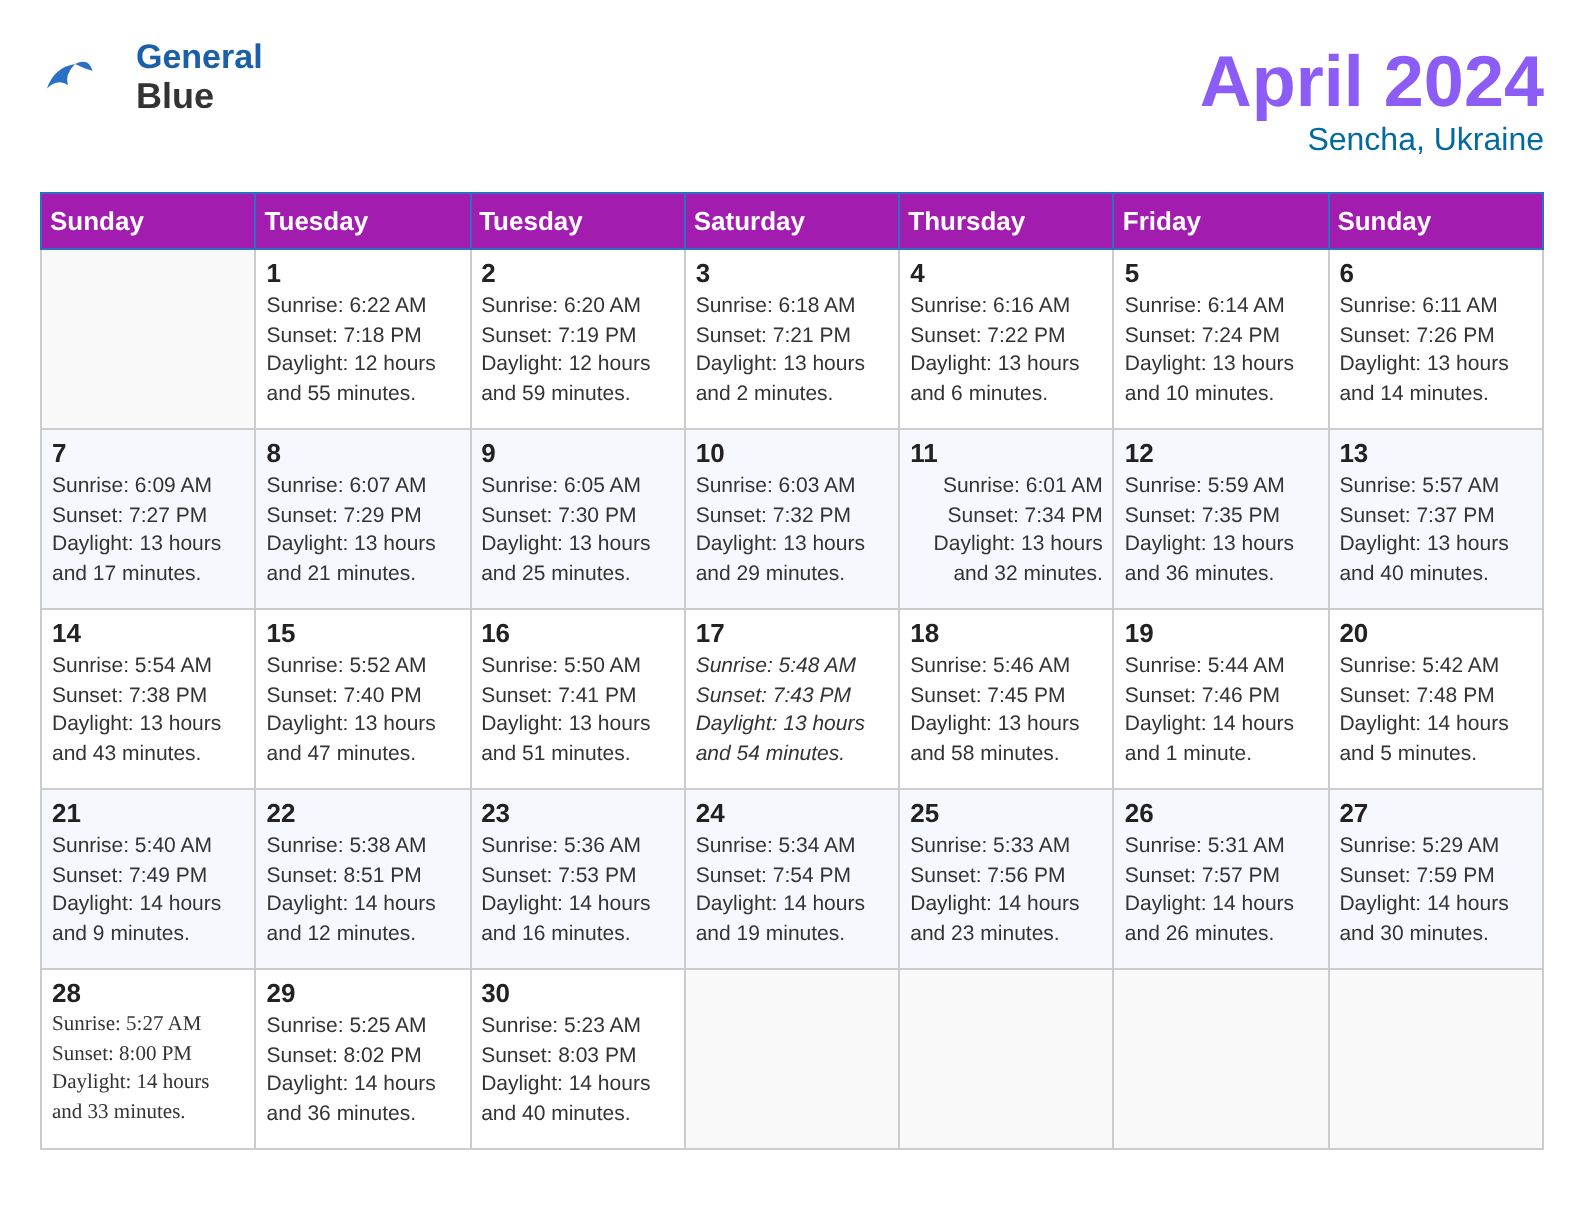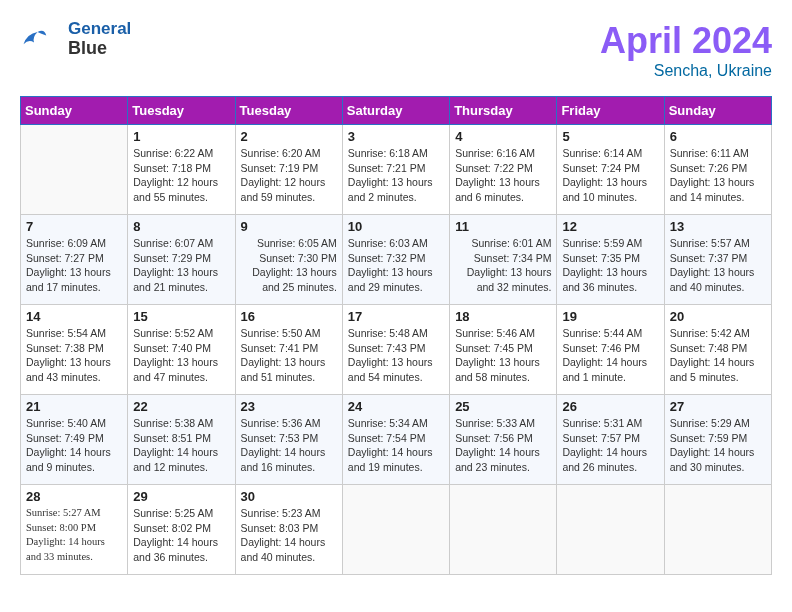--- a/index.html
+++ b/index.html
@@ -173,21 +173,21 @@
         </td>
         <td>
           <span class="day-num">8</span>
           <div class="day-info" style="white-space: pre-line;">Sunrise: 6:07 AM
 Sunset: 7:29 PM
 Daylight: 13 hours
 and 21 minutes.</div>
         </td>
         <td>
           <span class="day-num">9</span>
-          <div class="day-info" style="white-space: pre-line; text-align: right;">Sunrise: 6:05 AM
+          <div class="day-info" style="white-space: pre-line;">Sunrise: 6:05 AM
 Sunset: 7:30 PM
 Daylight: 13 hours
 and 25 minutes.</div>
         </td>
         <td>
           <span class="day-num">10</span>
           <div class="day-info" style="white-space: pre-line;">Sunrise: 6:03 AM
 Sunset: 7:32 PM
 Daylight: 13 hours
 and 29 minutes.</div>
@@ -231,21 +231,21 @@
         </td>
         <td>
           <span class="day-num">16</span>
           <div class="day-info" style="white-space: pre-line;">Sunrise: 5:50 AM
 Sunset: 7:41 PM
 Daylight: 13 hours
 and 51 minutes.</div>
         </td>
         <td>
           <span class="day-num">17</span>
-          <div class="day-info" style="white-space: pre-line;">Sunrise: 5:48 AM
+          <div class="day-info" style="white-space: pre-line; font-style: italic;">Sunrise: 5:48 AM
 Sunset: 7:43 PM
 Daylight: 13 hours
 and 54 minutes.</div>
         </td>
         <td>
           <span class="day-num">18</span>
           <div class="day-info" style="white-space: pre-line;">Sunrise: 5:46 AM
 Sunset: 7:45 PM
 Daylight: 13 hours
 and 58 minutes.</div>

